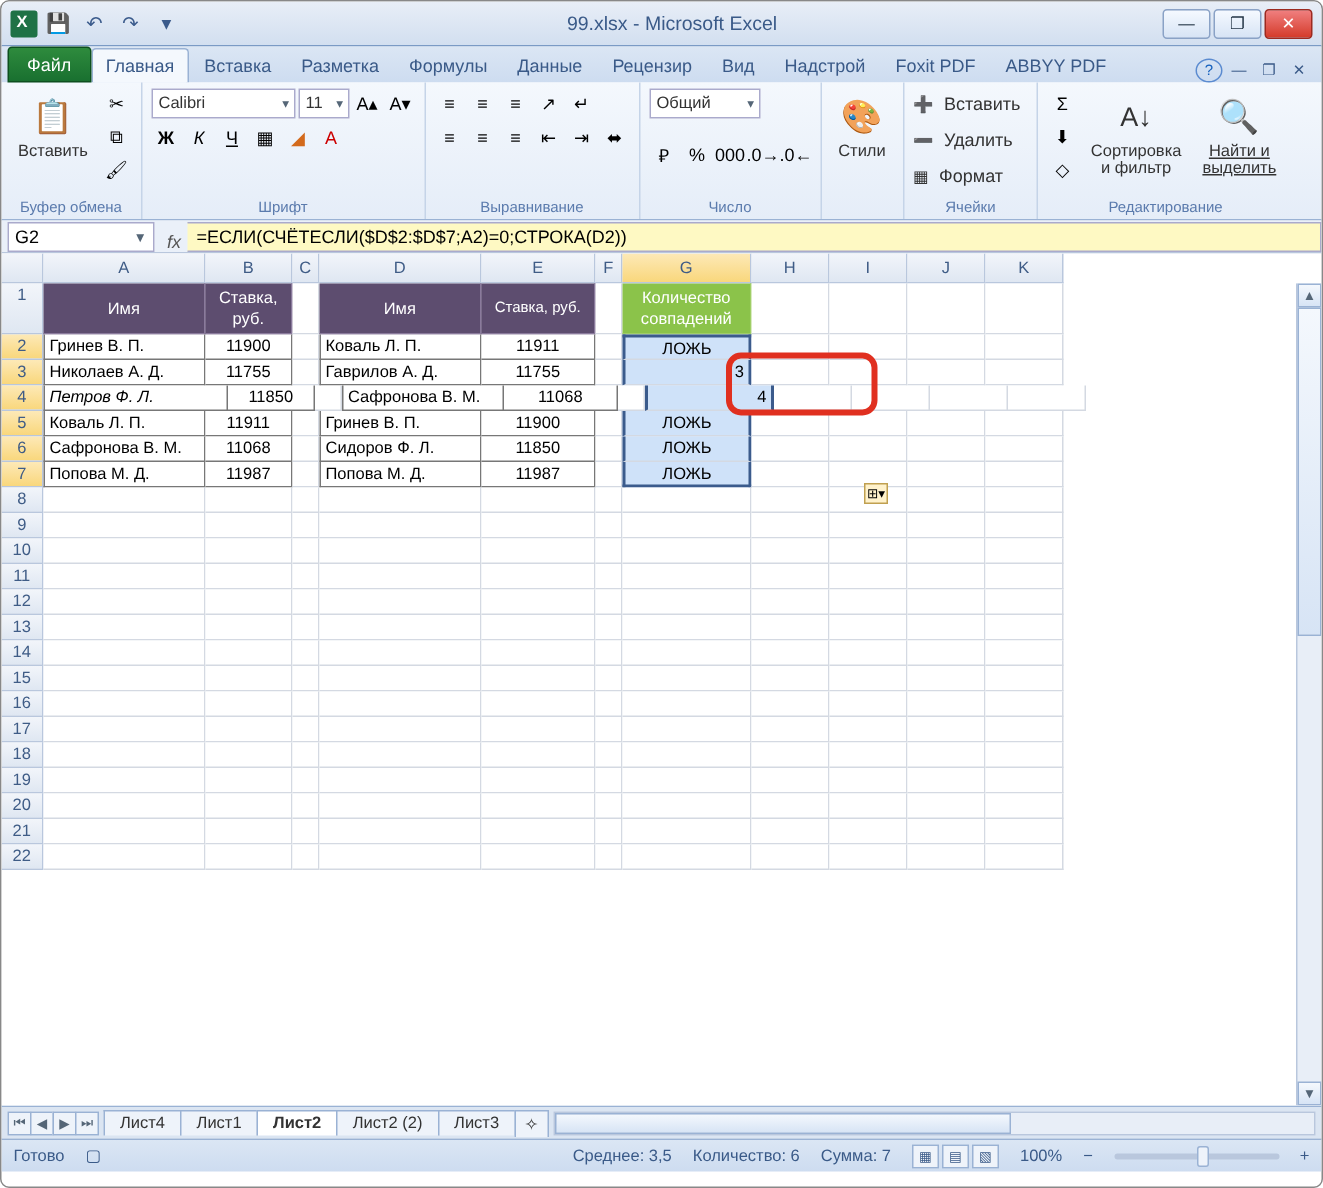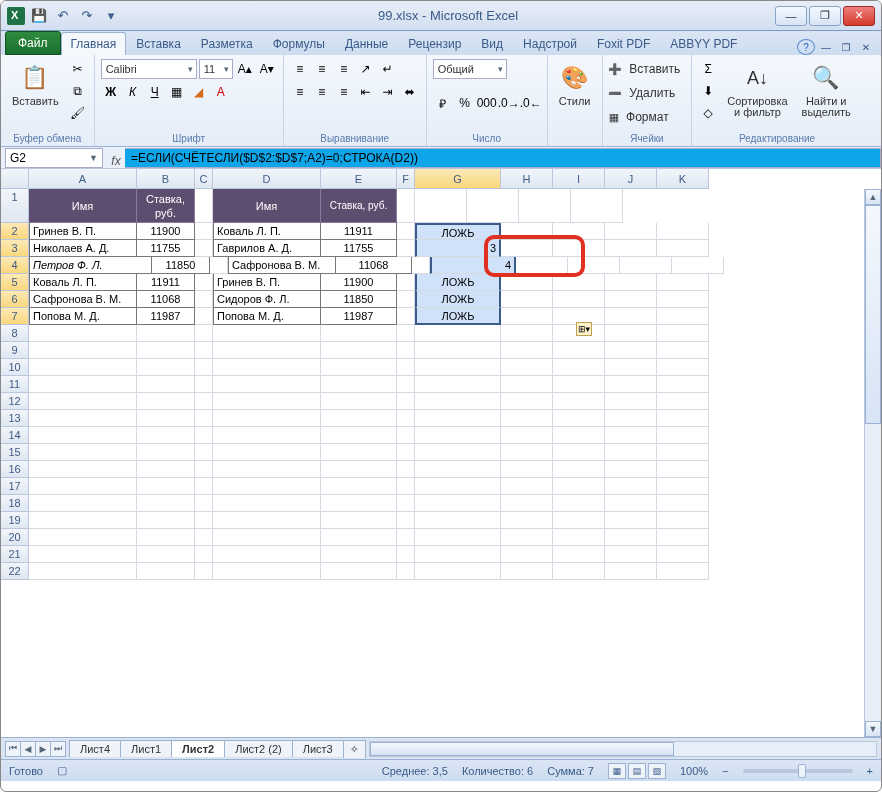--- a/index.html
+++ b/index.html
@@ -37,21 +37,21 @@
 .mini-btn { width:20px; height:20px; border:1px solid transparent; border-radius:2px; display:flex; align-items:center; justify-content:center; cursor:pointer; font-size:12px; background:transparent; }
 .combo { height:20px; border:1px solid #aac; background:#fff; font-size:11px; padding:0 16px 0 4px; display:flex; align-items:center; position:relative; cursor:pointer;}
 .combo::after{ content:"▾"; position:absolute; right:3px; font-size:9px; color:#567;}
 .accent { color:#d36a1c; }
 
 
 .fbar { height: 22px; border-bottom:1px solid #b9c7dd; display:flex; align-items:flex-end; font-size:12px; background:#eaf0f9;}
 .namebox { width:98px; height:20px; border:1px solid #aac; background:#fff; margin:0 4px; padding:0 4px; display:flex; align-items:center; justify-content:space-between;}
 .namebox .dd{ font-size:9px; color:#567;}
 .fx { width:18px; text-align:center; font-style:italic; color:#555; cursor:pointer;}
-.formula-input { flex:1; height:20px; border:1px solid #aac; border-left:none; background:#0ea5e9; padding:0 6px; display:flex; align-items:center; font-size:12px;}
+.formula-input { flex:1; height:20px; border:1px solid #aac; border-left:none; background:#fef9c3; padding:0 6px; display:flex; align-items:center; font-size:12px;}
 
 
 .grid-area { position:relative; height:568px; overflow:hidden; background:#fff; }
 .corner { position:absolute; left:0; top:0; width:28px; height:20px; background:linear-gradient(#f2f5fa,#dfe7f2); border-right:1px solid #b9c7dd; border-bottom:1px solid #b9c7dd;}
 .colheads { position:absolute; left:28px; top:0; height:20px; display:flex;}
 .ch { background:linear-gradient(#f2f5fa,#dfe7f2); border-right:1px solid #b9c7dd; border-bottom:1px solid #b9c7dd; text-align:center; font-size:11px; color:#3f5c86; line-height:20px;}
 .ch.sel{ background:linear-gradient(#fde9b7,#f9d77c);}
 .rowheads { position:absolute; left:0; top:20px; width:28px;}
 .rh { height:17px; background:linear-gradient(#f2f5fa,#dfe7f2); border-right:1px solid #b9c7dd; border-bottom:1px solid #b9c7dd; text-align:center; font-size:11px; color:#3f5c86; line-height:17px;}
 .rh.sel{ background:linear-gradient(#fde9b7,#f9d77c);}
@@ -250,21 +250,21 @@
         <button class="mini-btn">⬇</button>
         <button class="mini-btn">◇</button>
       </div>
       <div class="big-btn">
         <span class="ic" style="font-size:18px;">A↓</span>
         <span class="lbl" style="white-space:pre;">Сортировка
 и фильтр</span>
       </div>
       <div class="big-btn">
         <span class="ic">🔍</span>
-        <span class="lbl" style="white-space:pre;">Найти и
+        <span class="lbl" style="white-space:pre;text-decoration:underline;">Найти и
 выделить</span>
       </div>
     </div>
     <div class="rgrp-label">Редактирование</div>
   </div>
 </div>
 
 <div class="fbar">
   <div class="namebox">
     <span>G2</span>
@@ -315,20 +315,22 @@
     </div>
   <div class="cells" id="cells">
       <div class="row" style="height: 34px;">
         <div class="cell hdr-purple" style="width: 108px; line-height: 34px;">Имя</div>
         <div class="cell hdr-purple" style="width: 58px; white-space: pre; line-height: 14px; padding-top: 3px; text-align: center;">Ставка,
 руб.</div>
         <div class="cell " style="width: 18px;"></div>
         <div class="cell hdr-purple" style="width: 108px; line-height: 34px;">Имя</div>
         <div class="cell hdr-purple" style="width: 76px; line-height: 34px; font-size: 10px;">Ставка, руб.</div>
         <div class="cell " style="width: 18px;"></div>
+        <div class="cell hdr-green" style="width: 86px; white-space: pre; line-height: 14px; padding-top: 3px;">Количество
+совпадений</div>
         <div class="cell " style="width: 52px;"></div>
         <div class="cell " style="width: 52px;"></div>
         <div class="cell " style="width: 52px;"></div>
         <div class="cell " style="width: 52px;"></div>
       </div>
       <div class="row" style="height: 17px;">
         <div class="cell " style="width: 108px; border-left: 1px solid rgb(119, 119, 119); border-bottom: 1px solid rgb(119, 119, 119); border-right: 1px solid rgb(119, 119, 119);">Гринев В. П.</div>
         <div class="cell t-center" style="width: 58px; border-bottom: 1px solid rgb(119, 119, 119); border-right: 1px solid rgb(119, 119, 119);">11900</div>
         <div class="cell " style="width: 18px;"></div>
         <div class="cell " style="width: 108px; border-left: 1px solid rgb(119, 119, 119); border-bottom: 1px solid rgb(119, 119, 119); border-right: 1px solid rgb(119, 119, 119);">Коваль Л. П.</div>

